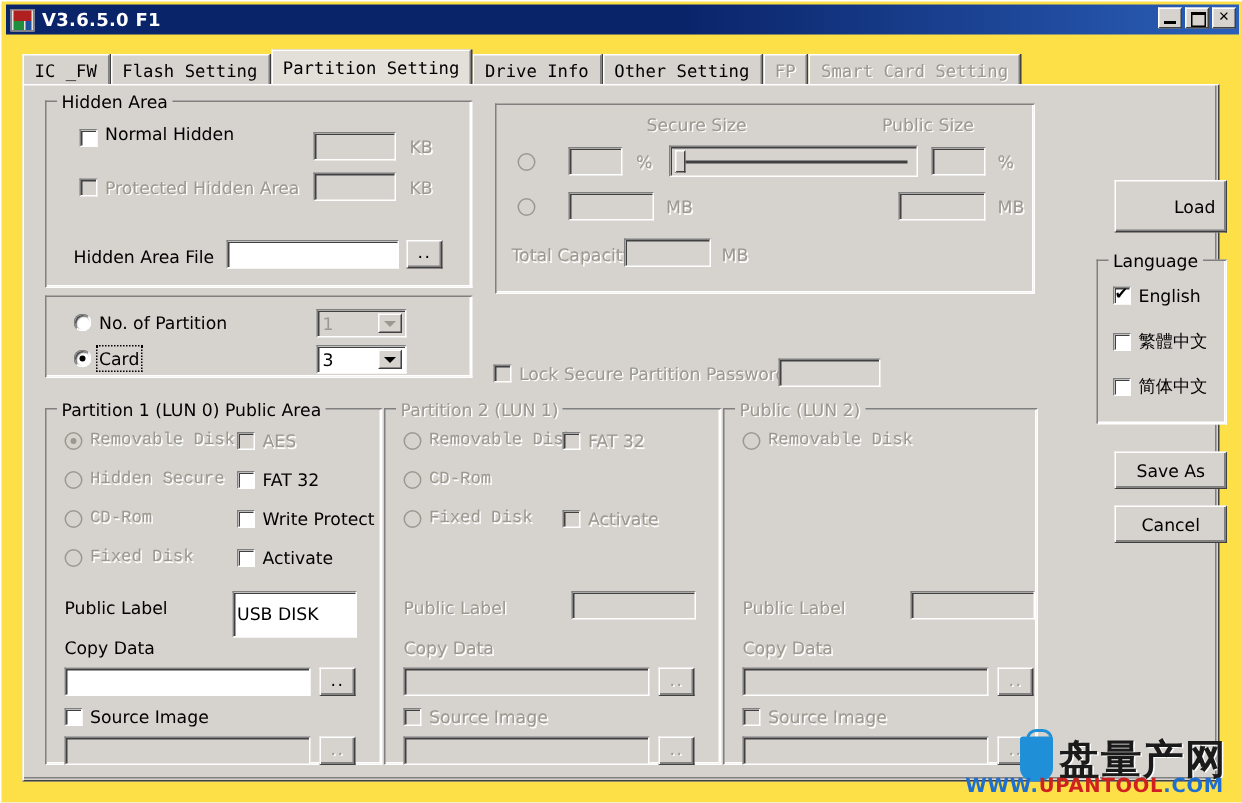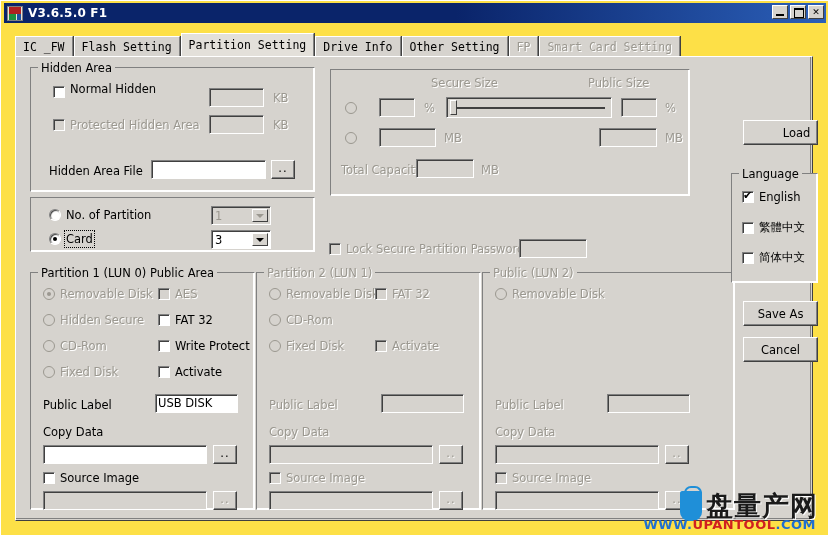--- a/index.html
+++ b/index.html
@@ -111,21 +111,21 @@
     content: "✔"; position: absolute; left: 0px; top: -3px;
     font-size: 11px; color: #000; line-height: 13px;
   }
   .rad .circ {
     width: 12px; height: 12px; flex: none; border-radius: 50%;
     background: #ffffff; border: 1px solid #808080;
     border-right-color: #ffffff; border-bottom-color: #ffffff;
     box-shadow: 1px 1px 1px #404040 inset; position: relative;
   }
   .rad.dim .circ { background: #d6d3ce; border-color: #9b9890; box-shadow: none; }
-  .rad.dim { color: #9b9890; text-shadow: 1px 1px 0 #ffffff; }
+  .rad.dim { color: #9b9890; text-shadow: 1px 1px 0 #ffffff; font-family: Liberation Mono, monospace; }
   .rad.sel .circ::after {
     content: ""; position: absolute; left: 3px; top: 3px;
     width: 4px; height: 4px; border-radius: 50%; background: #000;
   }
   .rad.dim.sel .circ::after { background: #9b9890; }
   .rad.focus .txt { outline: 1px dotted #000; outline-offset: 1px; }
   .btn {
     position: absolute; background: #d6d3ce;
     border: 1px solid #ffffff; border-right-color: #404040; border-bottom-color: #404040;
     font-size: 11.5px; color: #000; font-family: "DejaVu Sans", sans-serif;
@@ -344,21 +344,21 @@
       <div class="cbx" style="left:127px; top:66px;">
         <span class="box"></span>
         <span class="txt">Write Protect</span>
       </div>
       <div class="cbx" style="left:127px; top:92px;">
         <span class="box"></span>
         <span class="txt">Activate</span>
       </div>
 
       <span class="lbl" style="left:12px; top:125px;">Public Label</span>
-      <div class="field" style="left:124px; top:121px; width:83px; height:19px;">USB DISK</div>
+      <div class="field" style="left:124px; top:121px; width:83px; height:31px;">USB DISK</div>
 
       <span class="lbl" style="left:12px; top:152px;">Copy Data</span>
       <div class="field" style="left:12px; top:172px; width:164px; height:19px;"></div>
       <div class="btn dots" style="left:182px; top:172px; width:24px; height:19px;">..</div>
 
       <div class="cbx" style="left:12px; top:198px;">
         <span class="box"></span>
         <span class="txt">Source Image</span>
       </div>
       <div class="field dim" style="left:12px; top:218px; width:164px; height:19px;"></div>
@@ -398,21 +398,21 @@
       <div class="btn dots dim" style="left:182px; top:172px; width:24px; height:19px;">..</div>
 
       <div class="cbx dim" style="left:12px; top:198px;">
         <span class="box"></span>
         <span class="txt">Source Image</span>
       </div>
       <div class="field dim" style="left:12px; top:218px; width:164px; height:19px;"></div>
       <div class="btn dots dim" style="left:182px; top:218px; width:24px; height:19px;">..</div>
     </div>
 
-    <div class="group dim" style="left:466px; top:215px; width:253px; height:238px;">
+    <div class="group dim" style="left:466px; top:215px; width:210px; height:238px;">
       <span class="grp-title">Public (LUN 2)</span>
 
       <div class="rad dim" style="left:12px; top:14px;">
         <span class="circ"></span>
         <span class="txt">Removable Disk</span>
       </div>
 
       <span class="lbl dim" style="left:12px; top:125px;">Public Label</span>
       <div class="field dim" style="left:124px; top:121px; width:83px; height:19px;"></div>
 
@@ -422,21 +422,21 @@
 
       <div class="cbx dim" style="left:12px; top:198px;">
         <span class="box"></span>
         <span class="txt">Source Image</span>
       </div>
       <div class="field dim" style="left:12px; top:218px; width:164px; height:19px;"></div>
       <div class="btn dots dim" style="left:182px; top:218px; width:24px; height:19px;">..</div>
     </div>
   </div>
 
-  <div class="btn" style="left:742px; top:119px; width:75px; height:25px;padding-left:32px;">Load</div>
+  <div class="btn" style="left:742px; top:119px; width:75px; height:35px;padding-left:32px;">Load</div>
 
   <div class="group" style="left:730px; top:172px; width:87px; height:110px; background:#d6d3ce;">
     <span class="grp-title">Language</span>
     <div class="cbx checked" style="left:10px; top:16px;">
       <span class="box"></span>
       <span class="txt">English</span>
     </div>
     <div class="cbx" style="left:10px; top:46px;">
       <span class="box"></span>
       <span class="txt">繁體中文</span>

